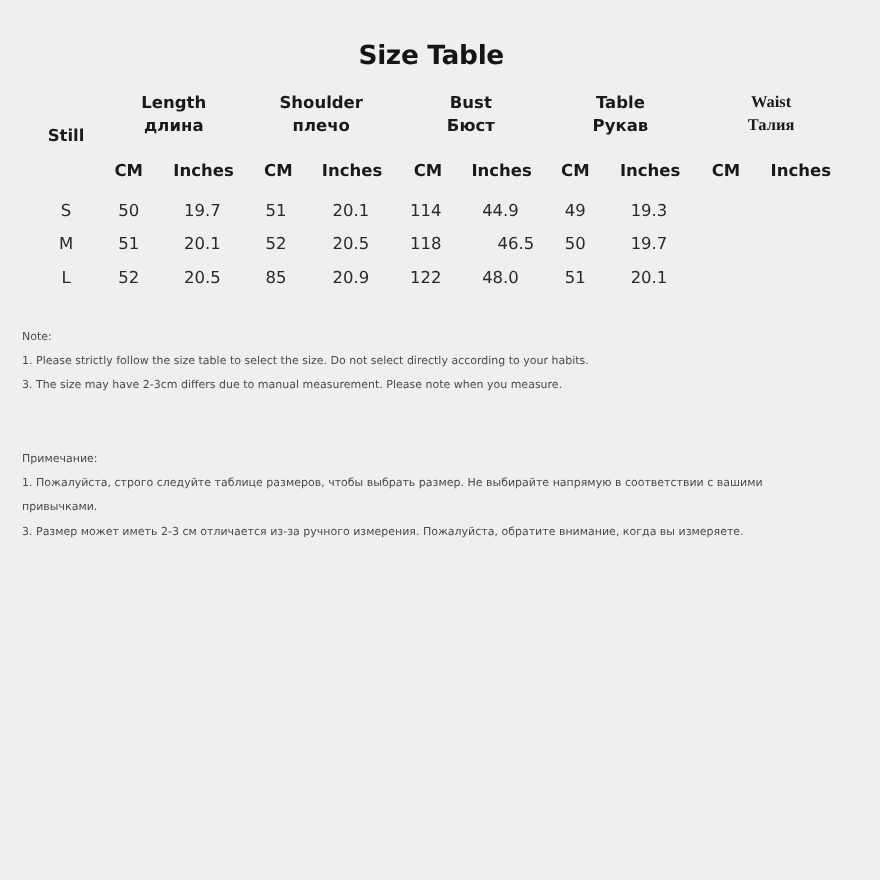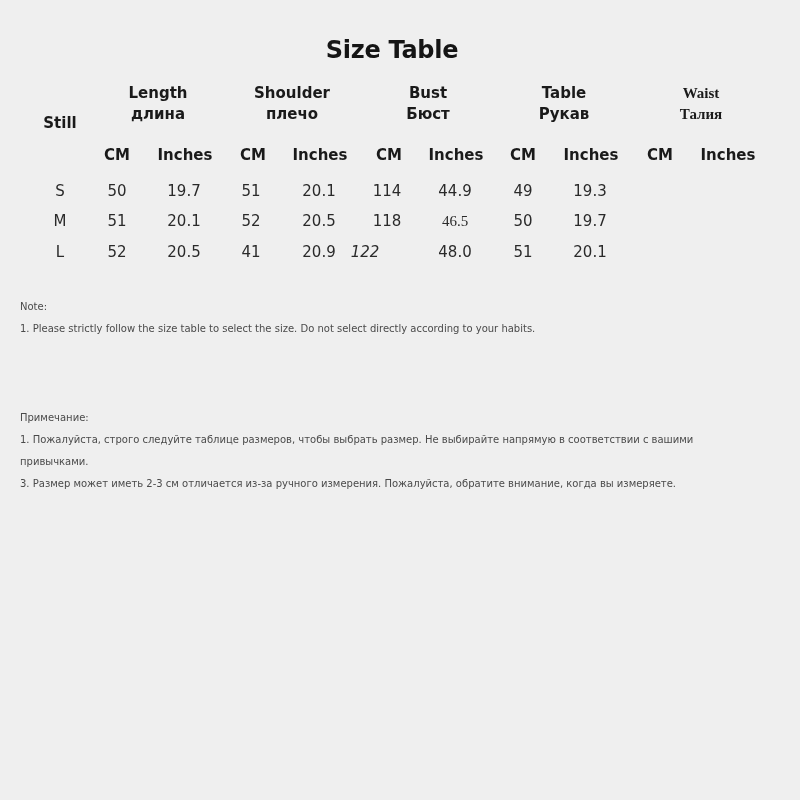--- a/index.html
+++ b/index.html
@@ -79,40 +79,41 @@
     <div class="cell" style="left:590px; top:181px;">19.3</div>
   </div>
 
   <div>
     <div class="cell" style="left:60px; top:211px;">M</div>
     <div class="cell" style="left:117px; top:211px;">51</div>
     <div class="cell" style="left:184px; top:211px;">20.1</div>
     <div class="cell" style="left:251px; top:211px;">52</div>
     <div class="cell" style="left:319px; top:211px;">20.5</div>
     <div class="cell" style="left:387px; top:211px;">118</div>
-    <div class="cell" style="left:455px; top:211px;font-family:Liberation Serif, serif;">46.5</div>
+    <div class="cell" style="left:469px; top:211px;">46.5</div>
     <div class="cell" style="left:523px; top:211px;">50</div>
     <div class="cell" style="left:590px; top:211px;">19.7</div>
   </div>
 
   <div>
     <div class="cell" style="left:60px; top:242px;">L</div>
     <div class="cell" style="left:117px; top:242px;">52</div>
     <div class="cell" style="left:184px; top:242px;">20.5</div>
-    <div class="cell" style="left:251px; top:242px;">41</div>
+    <div class="cell" style="left:251px; top:242px;">85</div>
     <div class="cell" style="left:319px; top:242px;">20.9</div>
-    <div class="cell" style="left:365px; top:242px;font-style:italic;">122</div>
+    <div class="cell" style="left:387px; top:242px;">122</div>
     <div class="cell" style="left:455px; top:242px;">48.0</div>
     <div class="cell" style="left:523px; top:242px;">51</div>
     <div class="cell" style="left:590px; top:242px;">20.1</div>
   </div>
 </div>
 
 <div class="notes" style="top:296px;">
   <div>Note:</div>
   <div>1. Please strictly follow the size table to select the size. Do not select directly according to your habits.</div>
+  <div>3. The size may have 2-3cm differs due to manual measurement. Please note when you measure.</div>
 </div>
 
 <div class="notes notes-ru" style="top:407px; width:730px;">
   <div>Примечание:</div>
   <div>1. Пожалуйста, строго следуйте таблице размеров, чтобы выбрать размер. Не выбирайте напрямую в соответствии с вашими привычками.</div>
   <div>3. Размер может иметь 2-3 см отличается из-за ручного измерения. Пожалуйста, обратите внимание, когда вы измеряете.</div>
 </div>
 
 </body></html>

